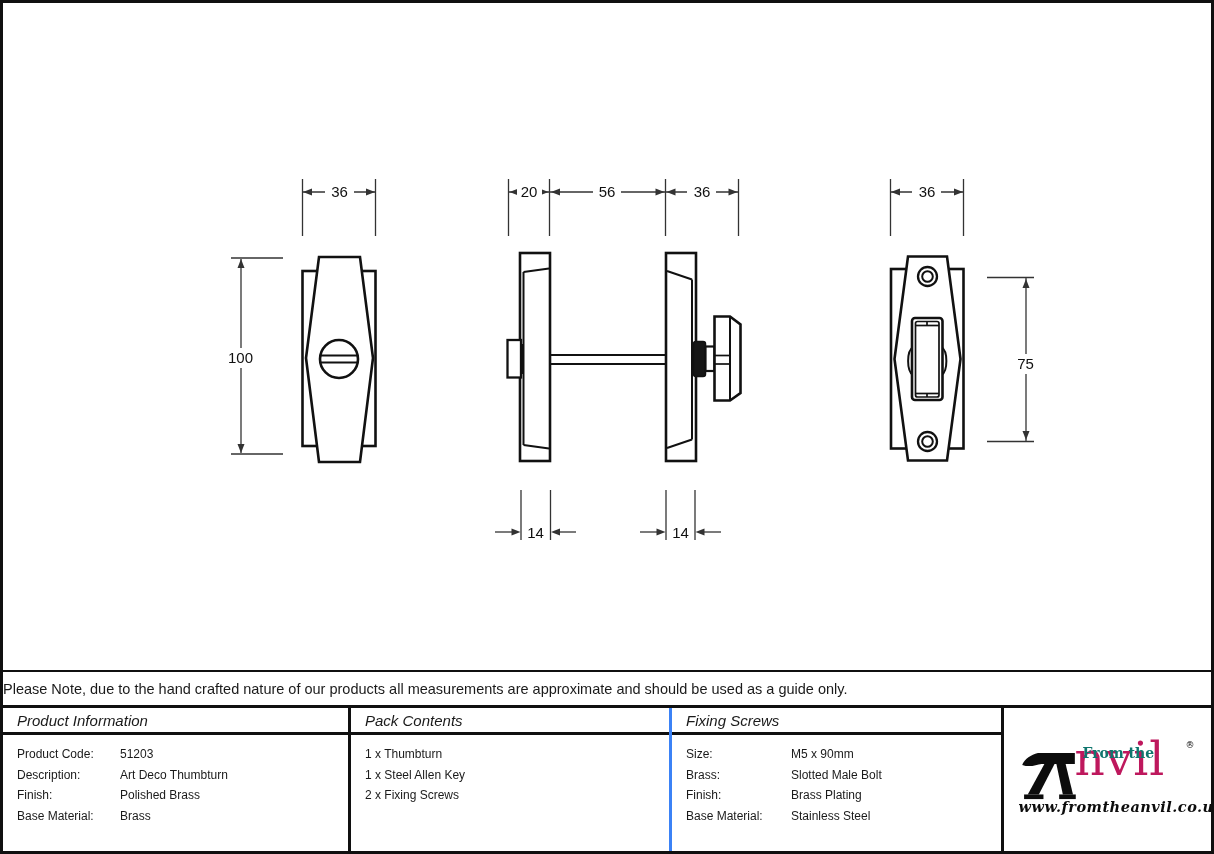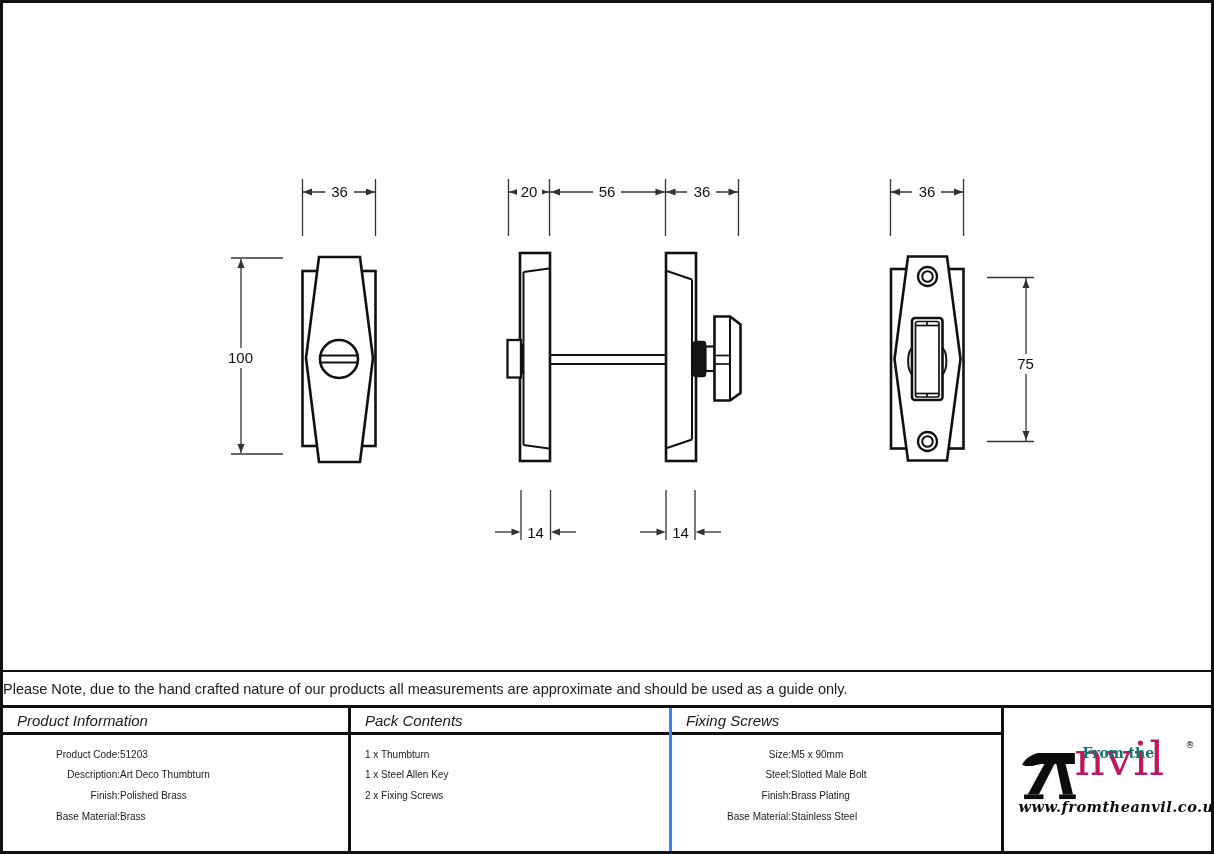--- a/index.html
+++ b/index.html
@@ -20,21 +20,21 @@
             display:flex;align-items:center;font-size:14.5px;}
   .spec-table{position:absolute;left:0;right:0;top:705px;bottom:0;display:flex;}
   .spec-col{box-sizing:border-box;}
   .col-product{width:345px;}
   .col-pack{width:321px;border-left:3px solid #101010;}
   .col-screws{width:332px;border-left:3px solid #3b82f6;}
   .col-logo{flex:1;border-left:3px solid #101010;display:flex;align-items:center;justify-content:center;}
   .col-header{height:27px;box-sizing:border-box;border-bottom:3px solid #101010;
               display:flex;align-items:center;padding-left:14px;font-size:15px;font-style:italic;}
   .col-body{padding:9px 0 0 14px;}
-  .kv-row,.pack-item{height:20.6px;display:flex;align-items:center;font-size:10px;white-space:nowrap;text-align:right;}
+  .kv-row,.pack-item{height:20.6px;display:flex;align-items:center;font-size:12px;white-space:nowrap;}
   .kv-label{width:103px;flex:none;}
   .col-screws .kv-label{width:105px;}
   .logo-block{position:relative;width:178px;height:80px;}
   .anvil-glyph{position:absolute;left:0;top:12px;}
   .logo-nvil{position:absolute;left:56px;top:-9px;font:400 47px "DejaVu Serif",serif;
              letter-spacing:1px;color:#be185d;}
   .logo-fromthe{position:absolute;left:64px;top:5px;font:600 14px "DejaVu Serif",serif;color:#0f766e;}
   .logo-reg{position:absolute;right:2px;top:0px;font:9px "DejaVu Serif",serif;color:#0c0c0c;}
   .logo-url{position:absolute;left:0;top:58px;width:100%;text-align:center;
             font:italic 700 14.5px "DejaVu Serif",serif;letter-spacing:.5px;color:#0c0c0c;}
@@ -232,21 +232,21 @@
     </div>
 
     <div class="spec-col col-screws">
       <div class="col-header">Fixing Screws</div>
       <div class="col-body">
         <div class="kv-row">
           <span class="kv-label">Size:</span>
           <span class="kv-value">M5 x 90mm</span>
         </div>
         <div class="kv-row">
-          <span class="kv-label">Steel:</span>
+          <span class="kv-label">Brass:</span>
           <span class="kv-value">Slotted Male Bolt</span>
         </div>
         <div class="kv-row">
           <span class="kv-label">Finish:</span>
           <span class="kv-value">Brass Plating</span>
         </div>
         <div class="kv-row">
           <span class="kv-label">Base Material:</span>
           <span class="kv-value">Stainless Steel</span>
         </div>

